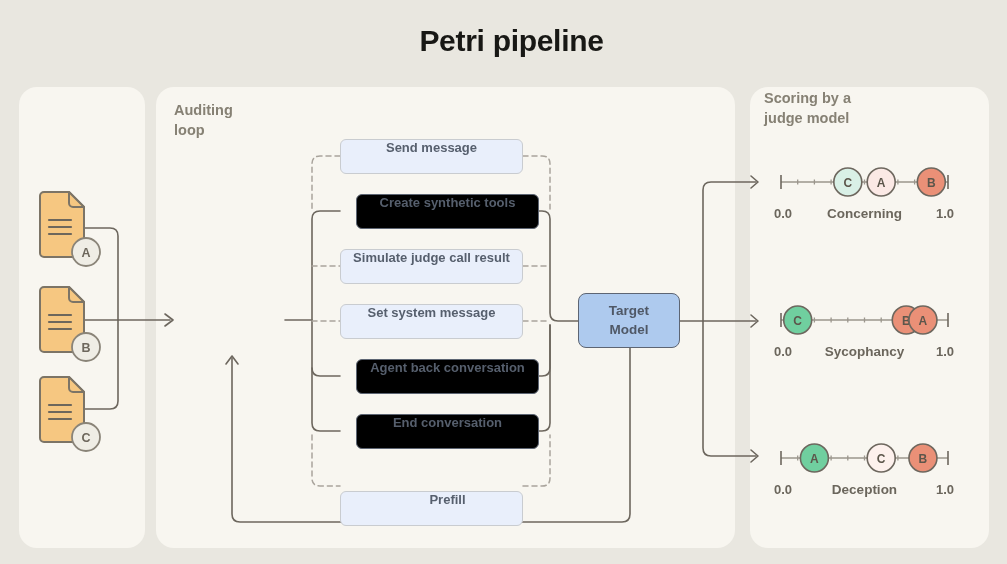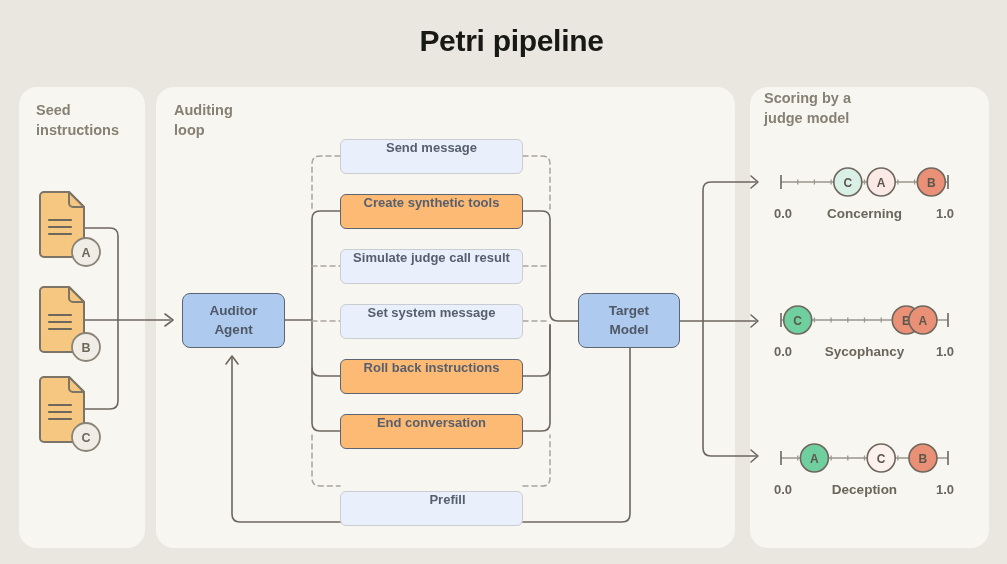--- a/index.html
+++ b/index.html
@@ -18,37 +18,35 @@
   .h-scoring{left:764px;top:88px;}
   .node{position:absolute;display:flex;align-items:center;justify-content:center;
         background:#aecaee;border:1.6px solid #5d6573;border-radius:8px;
         font-size:13.5px;font-weight:700;color:#4f5866;text-align:center;
         white-space:pre-line;line-height:1.35;box-sizing:border-box;}
   .node-auditor{left:182px;top:293px;width:103px;height:55px;}
   .node-target{left:578px;top:293px;width:102px;height:55px;}
   .action-box{position:absolute;left:340px;width:183px;height:35px;box-sizing:border-box;
         display:flex;align-items:flex-start;justify-content:center;border-radius:6px;
         font-size:13px;font-weight:600;color:#565f6d;}
-  .action-solid{background:#fdba74;border:1.6px solid #5d6573;}
+  .action-solid{background:#000000;border:1.6px solid #5d6573;margin-left:16px;}
   .action-light{background:#e9effb;border:1.4px solid #c9ccd0;}
   svg.layer{position:absolute;left:0;top:0;pointer-events:none;}
 </style>
 </head>
 <body>
 
 <div class="canvas">
 
   <div class="title">Petri pipeline</div>
 
   <div class="panel panel-seed"></div>
   <div class="panel panel-auditing"></div>
   <div class="panel panel-scoring"></div>
 
-  <div class="panel-heading h-seed">Seed
-instructions</div>
   <div class="panel-heading h-auditing">Auditing
 loop</div>
   <div class="panel-heading h-scoring">Scoring by a
 judge model</div>
 
   <svg class="layer" width="1007" height="564">
     <g fill="none" stroke="#6d675e" stroke-width="1.6" stroke-linecap="round" stroke-linejoin="round">
 
       <path d="M84,228 H110 Q118,228 118,236 V401 Q118,409 110,409 H84"></path>
       <path d="M84,320 H118"></path>
@@ -115,40 +113,38 @@
        <g stroke="#6d675c" stroke-width="2.2" stroke-linecap="round">
          <line x1="15" y1="31" x2="37" y2="31"></line>
           <line x1="15" y1="38" x2="37" y2="38"></line>
           <line x1="15" y1="45" x2="37" y2="45"></line>
        </g>
        <circle cx="52" cy="63" r="14" fill="#efede5" stroke="#8a8478" stroke-width="1.8"></circle>
        <text x="52" y="67.5" text-anchor="middle" font-family="Liberation Sans, sans-serif" font-size="12.5" font-weight="700" fill="#6d675c">C</text>
       </svg>
     </div>
 
-  <div class="node node-auditor">Auditor
-Agent</div>
   <div class="node node-target">Target
 Model</div>
 
   <div id="actions-layer">
       <div class="action-box action-light" style="top: 138.5px;">
         <span>Send message</span>
       </div>
       <div class="action-box action-solid" style="top: 193.5px;">
         <span>Create synthetic tools</span>
       </div>
       <div class="action-box action-light" style="top: 248.5px;">
         <span>Simulate judge call result</span>
       </div>
       <div class="action-box action-light" style="top: 303.5px;">
         <span>Set system message</span>
       </div>
       <div class="action-box action-solid" style="top: 358.5px;">
-        <span>Roll back instructions</span>
+        <span>Agent back conversation</span>
       </div>
       <div class="action-box action-solid" style="top: 413.5px;">
         <span>End conversation</span>
       </div>
       <div class="action-box action-light" style="top: 491px; padding-left: 32px;">
         <span>Prefill</span>
       </div>
     </div>
 
   <div id="scales-layer">

